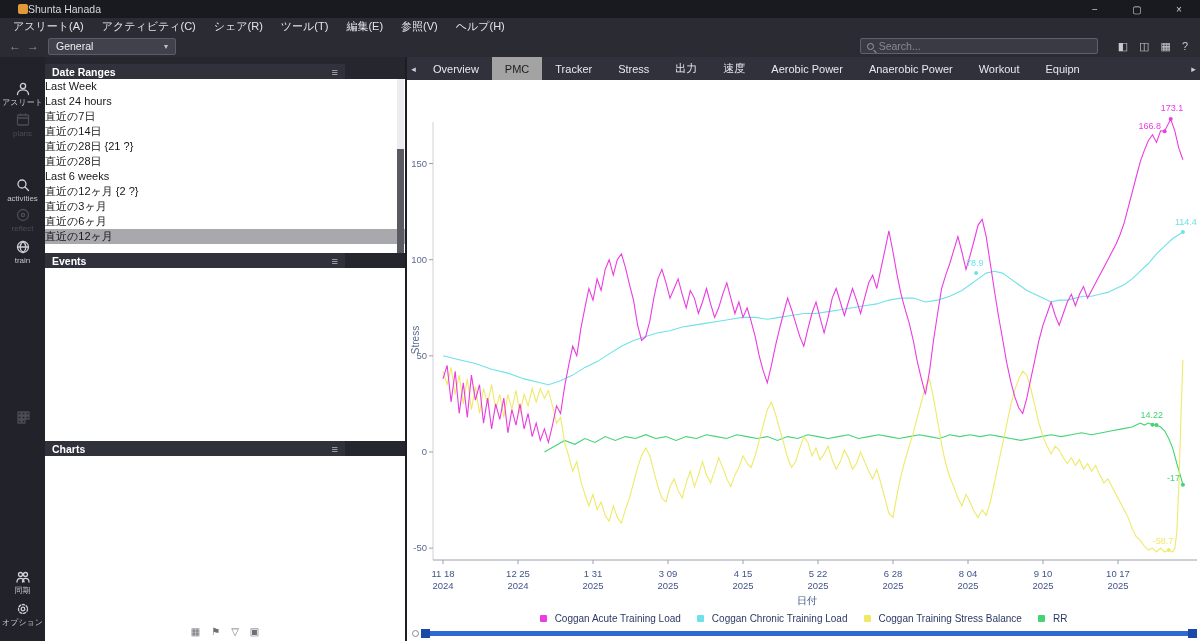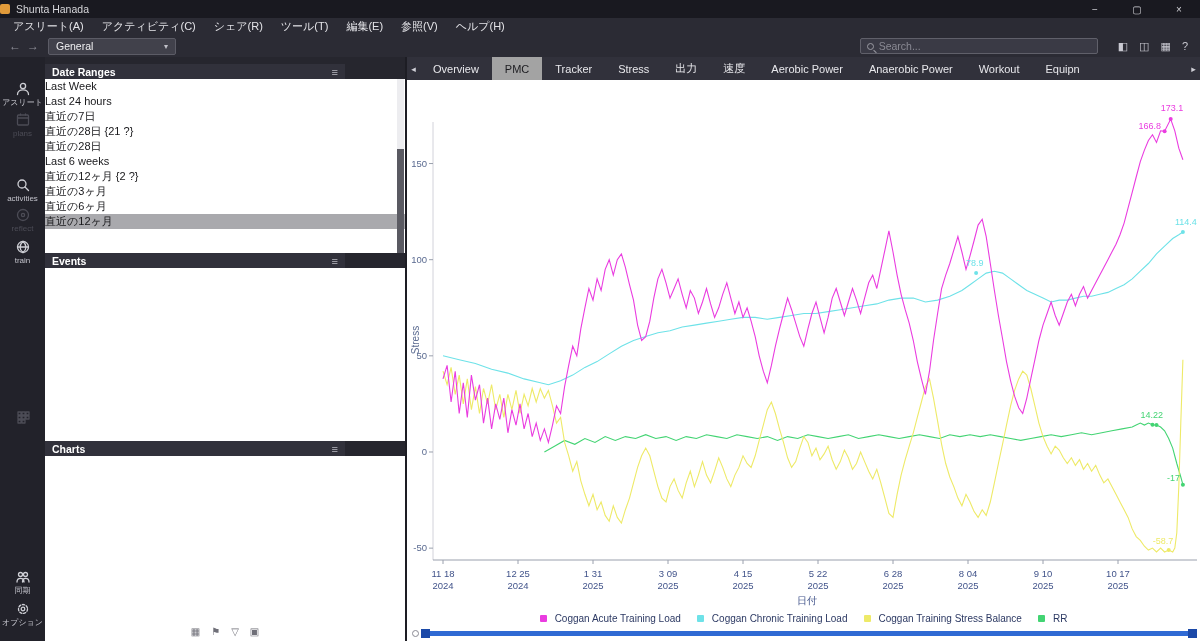--- a/index.html
+++ b/index.html
@@ -1,21 +1,21 @@
 <!DOCTYPE html>
 <html><head>
 <meta charset="utf-8">
 <style>
   *{margin:0;padding:0;box-sizing:border-box}
   html,body{width:1200px;height:641px;overflow:hidden}
   body{font-family:"Liberation Sans",sans-serif;background:#26262e}
   .app{position:relative;width:1200px;height:641px;background:#26262e;overflow:hidden}
 
   
-  .titlebar{position:absolute;top:0;left:0;width:100%;height:18px;background:#191920;display:flex;align-items:center;padding-left:0;gap:6px}
+  .titlebar{position:absolute;top:0;left:0;width:100%;height:18px;background:#191920;display:flex;align-items:center;padding-left:18px;gap:0}
   .app-icon{width:10px;height:10px;background:#e09a3a;border-radius:2px}
   .title-text{color:#d6d6da;font-size:10.5px}
   .win-controls{margin-left:auto;display:flex}
   .win-btn{width:42px;height:18px;color:#cfcfd4;font-size:10px;display:flex;align-items:center;justify-content:center}
 
   
   .menubar{position:absolute;top:18px;left:0;width:100%;height:17px;background:#2b2b34;display:flex;align-items:center;padding-left:4px}
   .menu-items{display:flex}
   .menu-item{color:#e4e4e8;font-size:11px;padding:0 9px;line-height:17px}
 
@@ -190,20 +190,21 @@
 
   <div class="sidepanel">
     <div class="section-header" style="top:7px">
       <span>Date Ranges</span>
       <span class="header-menu">≡</span>
     </div>
     <div class="dr-list" id="dr-list">
         <div class="dr-item">Last Week</div>
         <div class="dr-item">Last 24 hours</div>
         <div class="dr-item">直近の7日</div>
+        <div class="dr-item">直近の14日</div>
         <div class="dr-item">直近の28日 {21 ?}</div>
         <div class="dr-item">直近の28日</div>
         <div class="dr-item">Last 6 weeks</div>
         <div class="dr-item">直近の12ヶ月 {2 ?}</div>
         <div class="dr-item">直近の3ヶ月</div>
         <div class="dr-item">直近の6ヶ月</div>
         <div class="dr-item selected">直近の12ヶ月</div>
       </div>
     <div class="dr-scroll">
       <div class="dr-thumb"></div>

